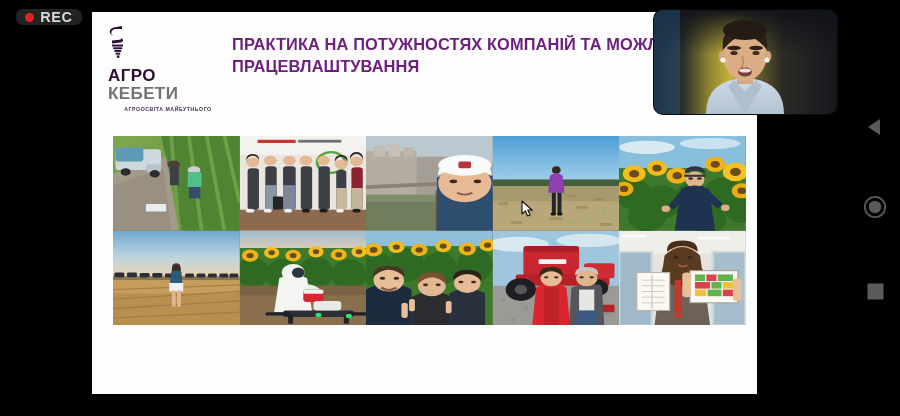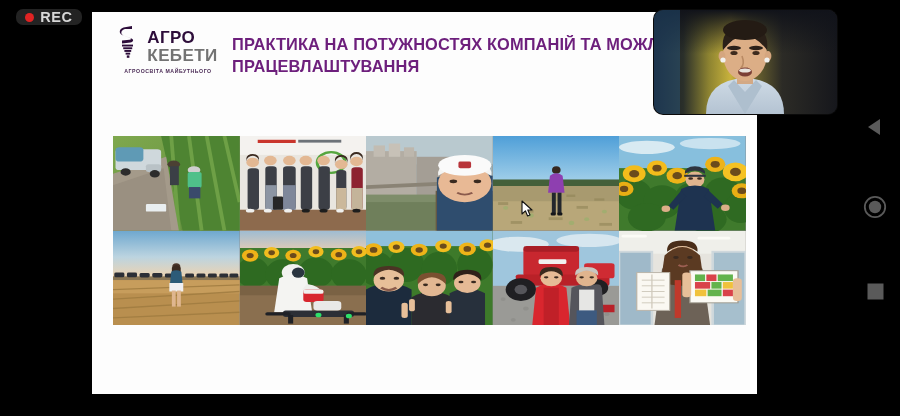--- a/index.html
+++ b/index.html
@@ -15,21 +15,21 @@
   #rec-dot{width:9px;height:9px;border-radius:50%;background:#e02323;flex:0 0 auto;}
   #rec-label{color:#d8d8d8;font-size:14.5px;font-weight:700;letter-spacing:.6px;
      line-height:1;}
 
   
   #slide{position:absolute;left:92px;top:12px;width:665px;height:382px;
      background:#fdfdfd;overflow:hidden;}
 
   
   #logo-block{position:absolute;left:16px;top:14px;width:120px;text-align:center;}
-  #logo-row{display:flex;align-items:flex-end;justify-content:center;gap:3px;}
+  #logo-row{display:flex;align-items:flex-start;justify-content:center;gap:3px;flex-direction:column;}
   #logo-mark{flex:0 0 auto;}
   #logo-words{display:flex;flex-direction:column;align-items:flex-start;line-height:1;}
   .logo-w{font-weight:800;font-size:17px;letter-spacing:.4px;}
   #logo-w1{color:#2d0d3a;}
   #logo-w2{color:#737373;margin-top:1px;}
   #logo-tag{margin-top:4px;font-size:5.2px;font-weight:700;letter-spacing:.55px;
      color:#4a2a55;white-space:nowrap;}
 
   
   #slide-title{position:absolute;left:140px;top:22px;width:505px;

